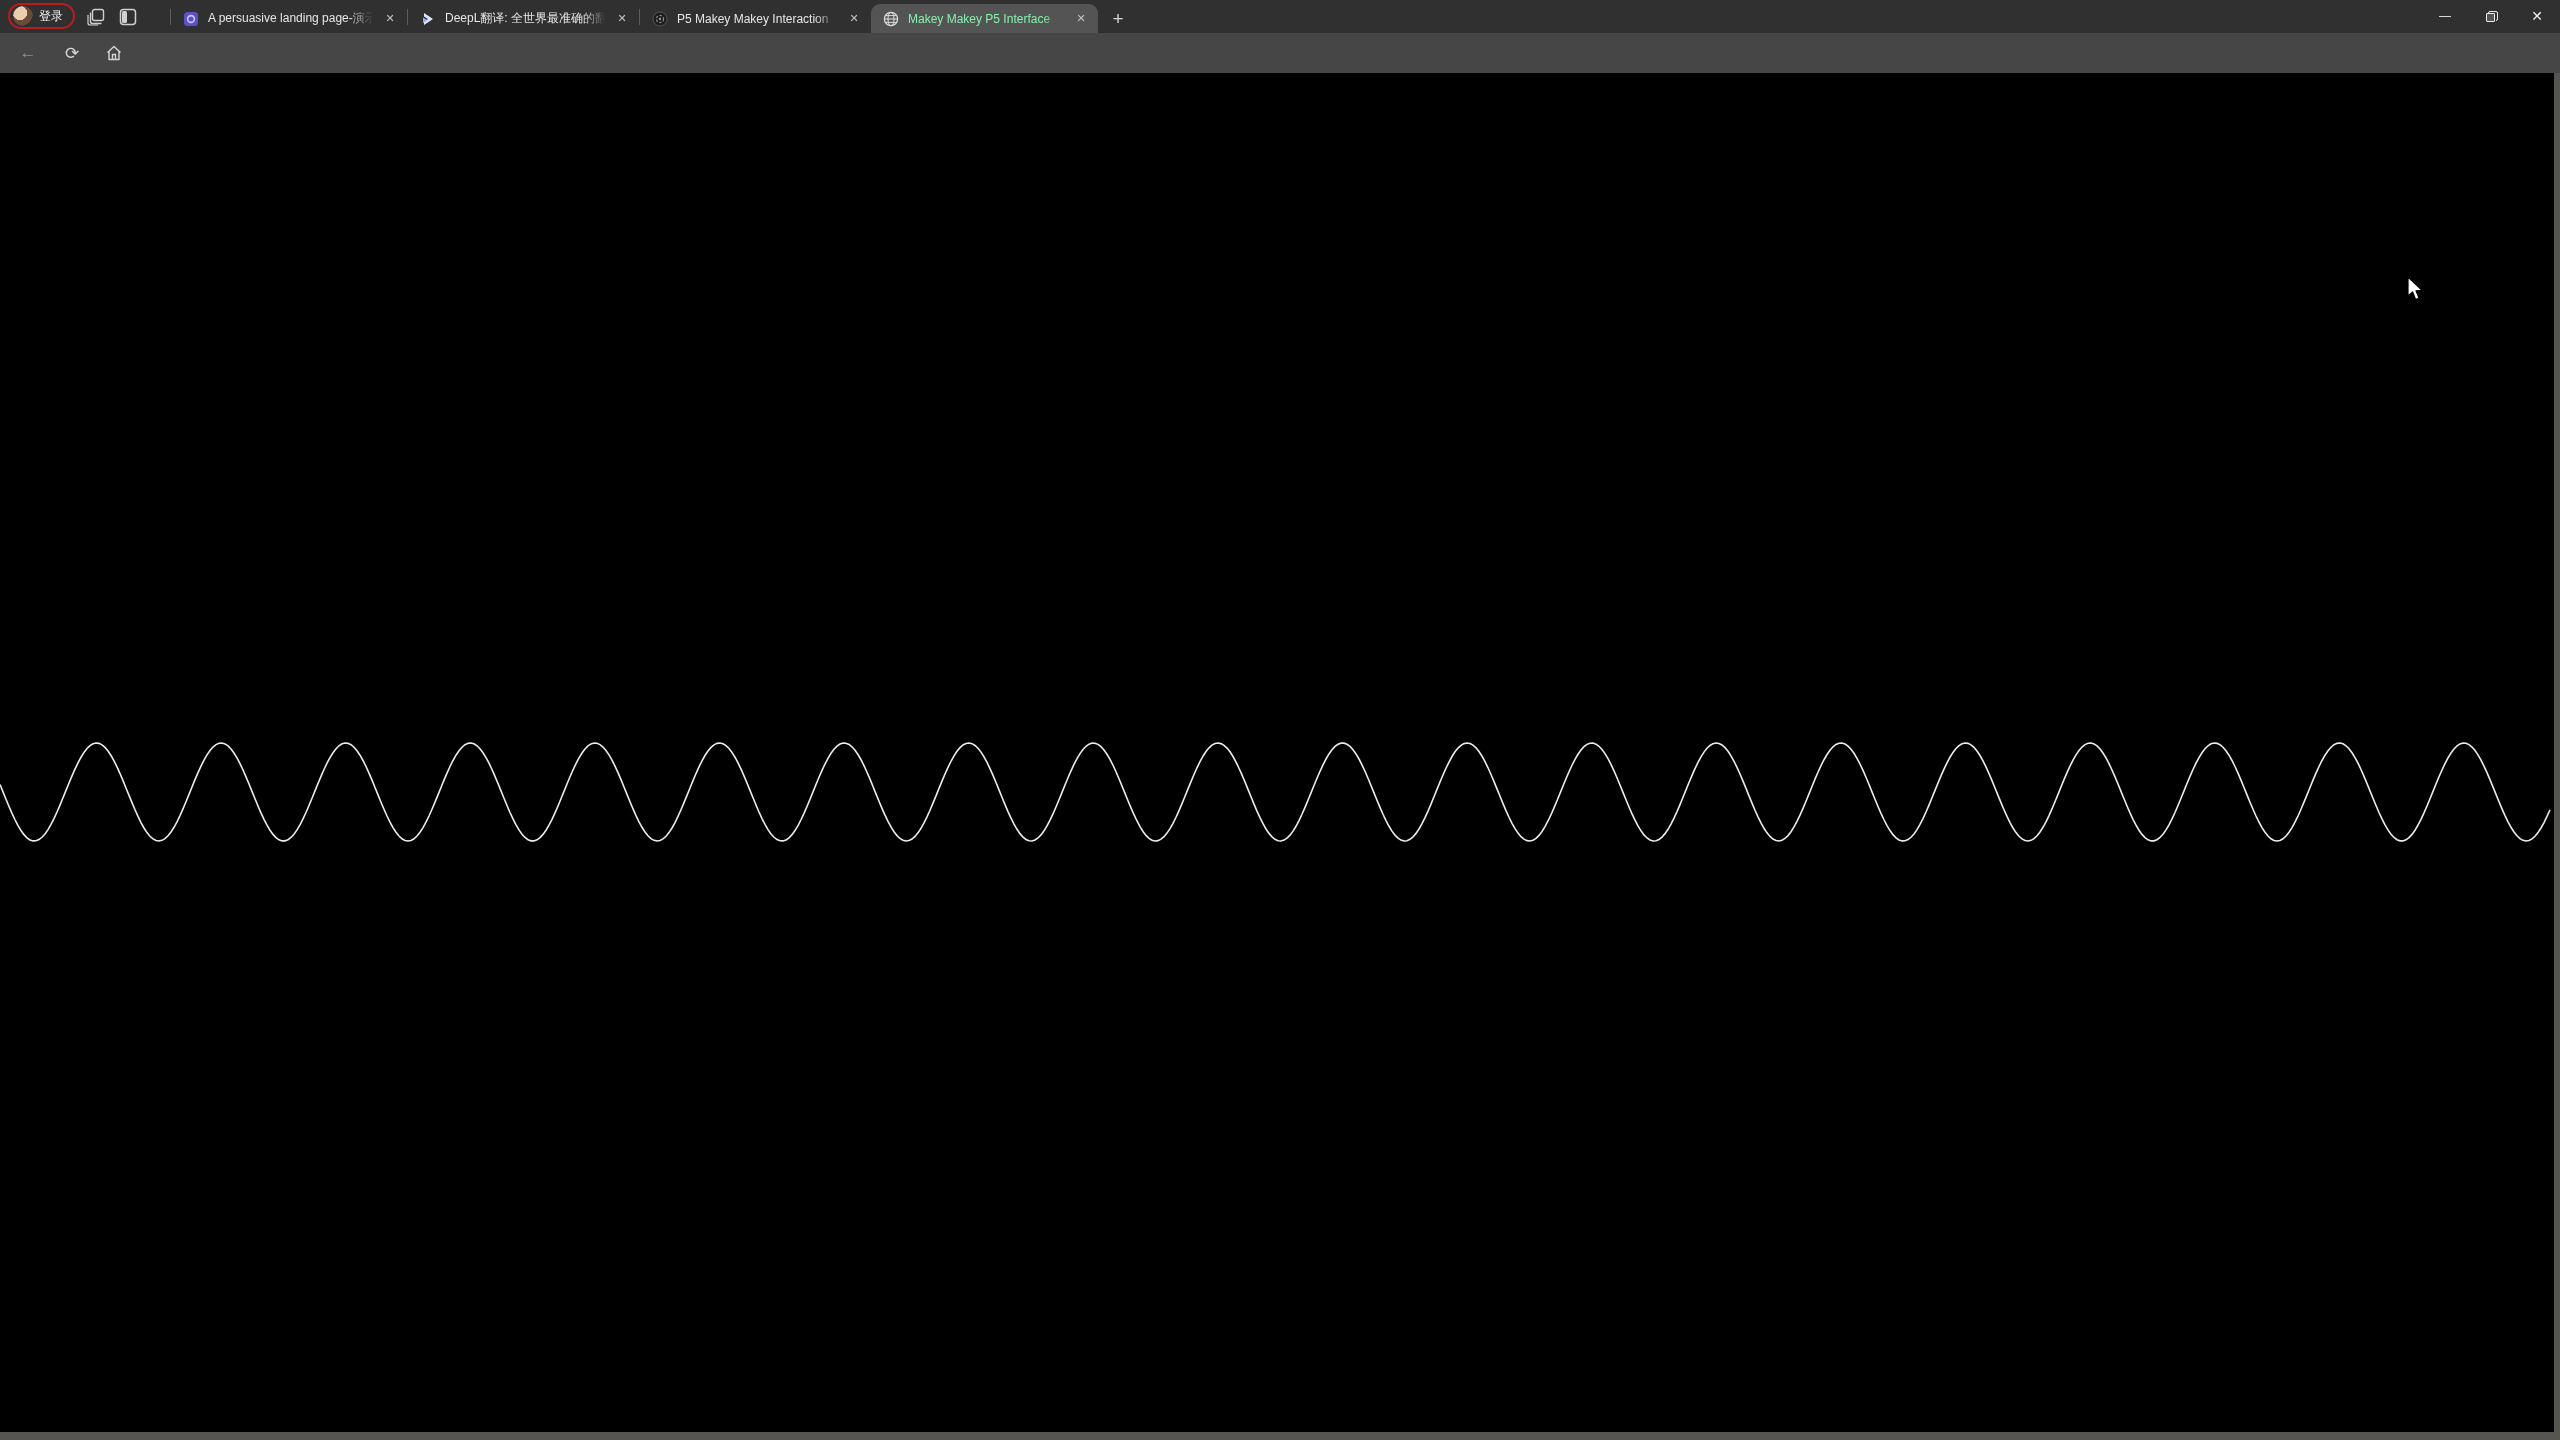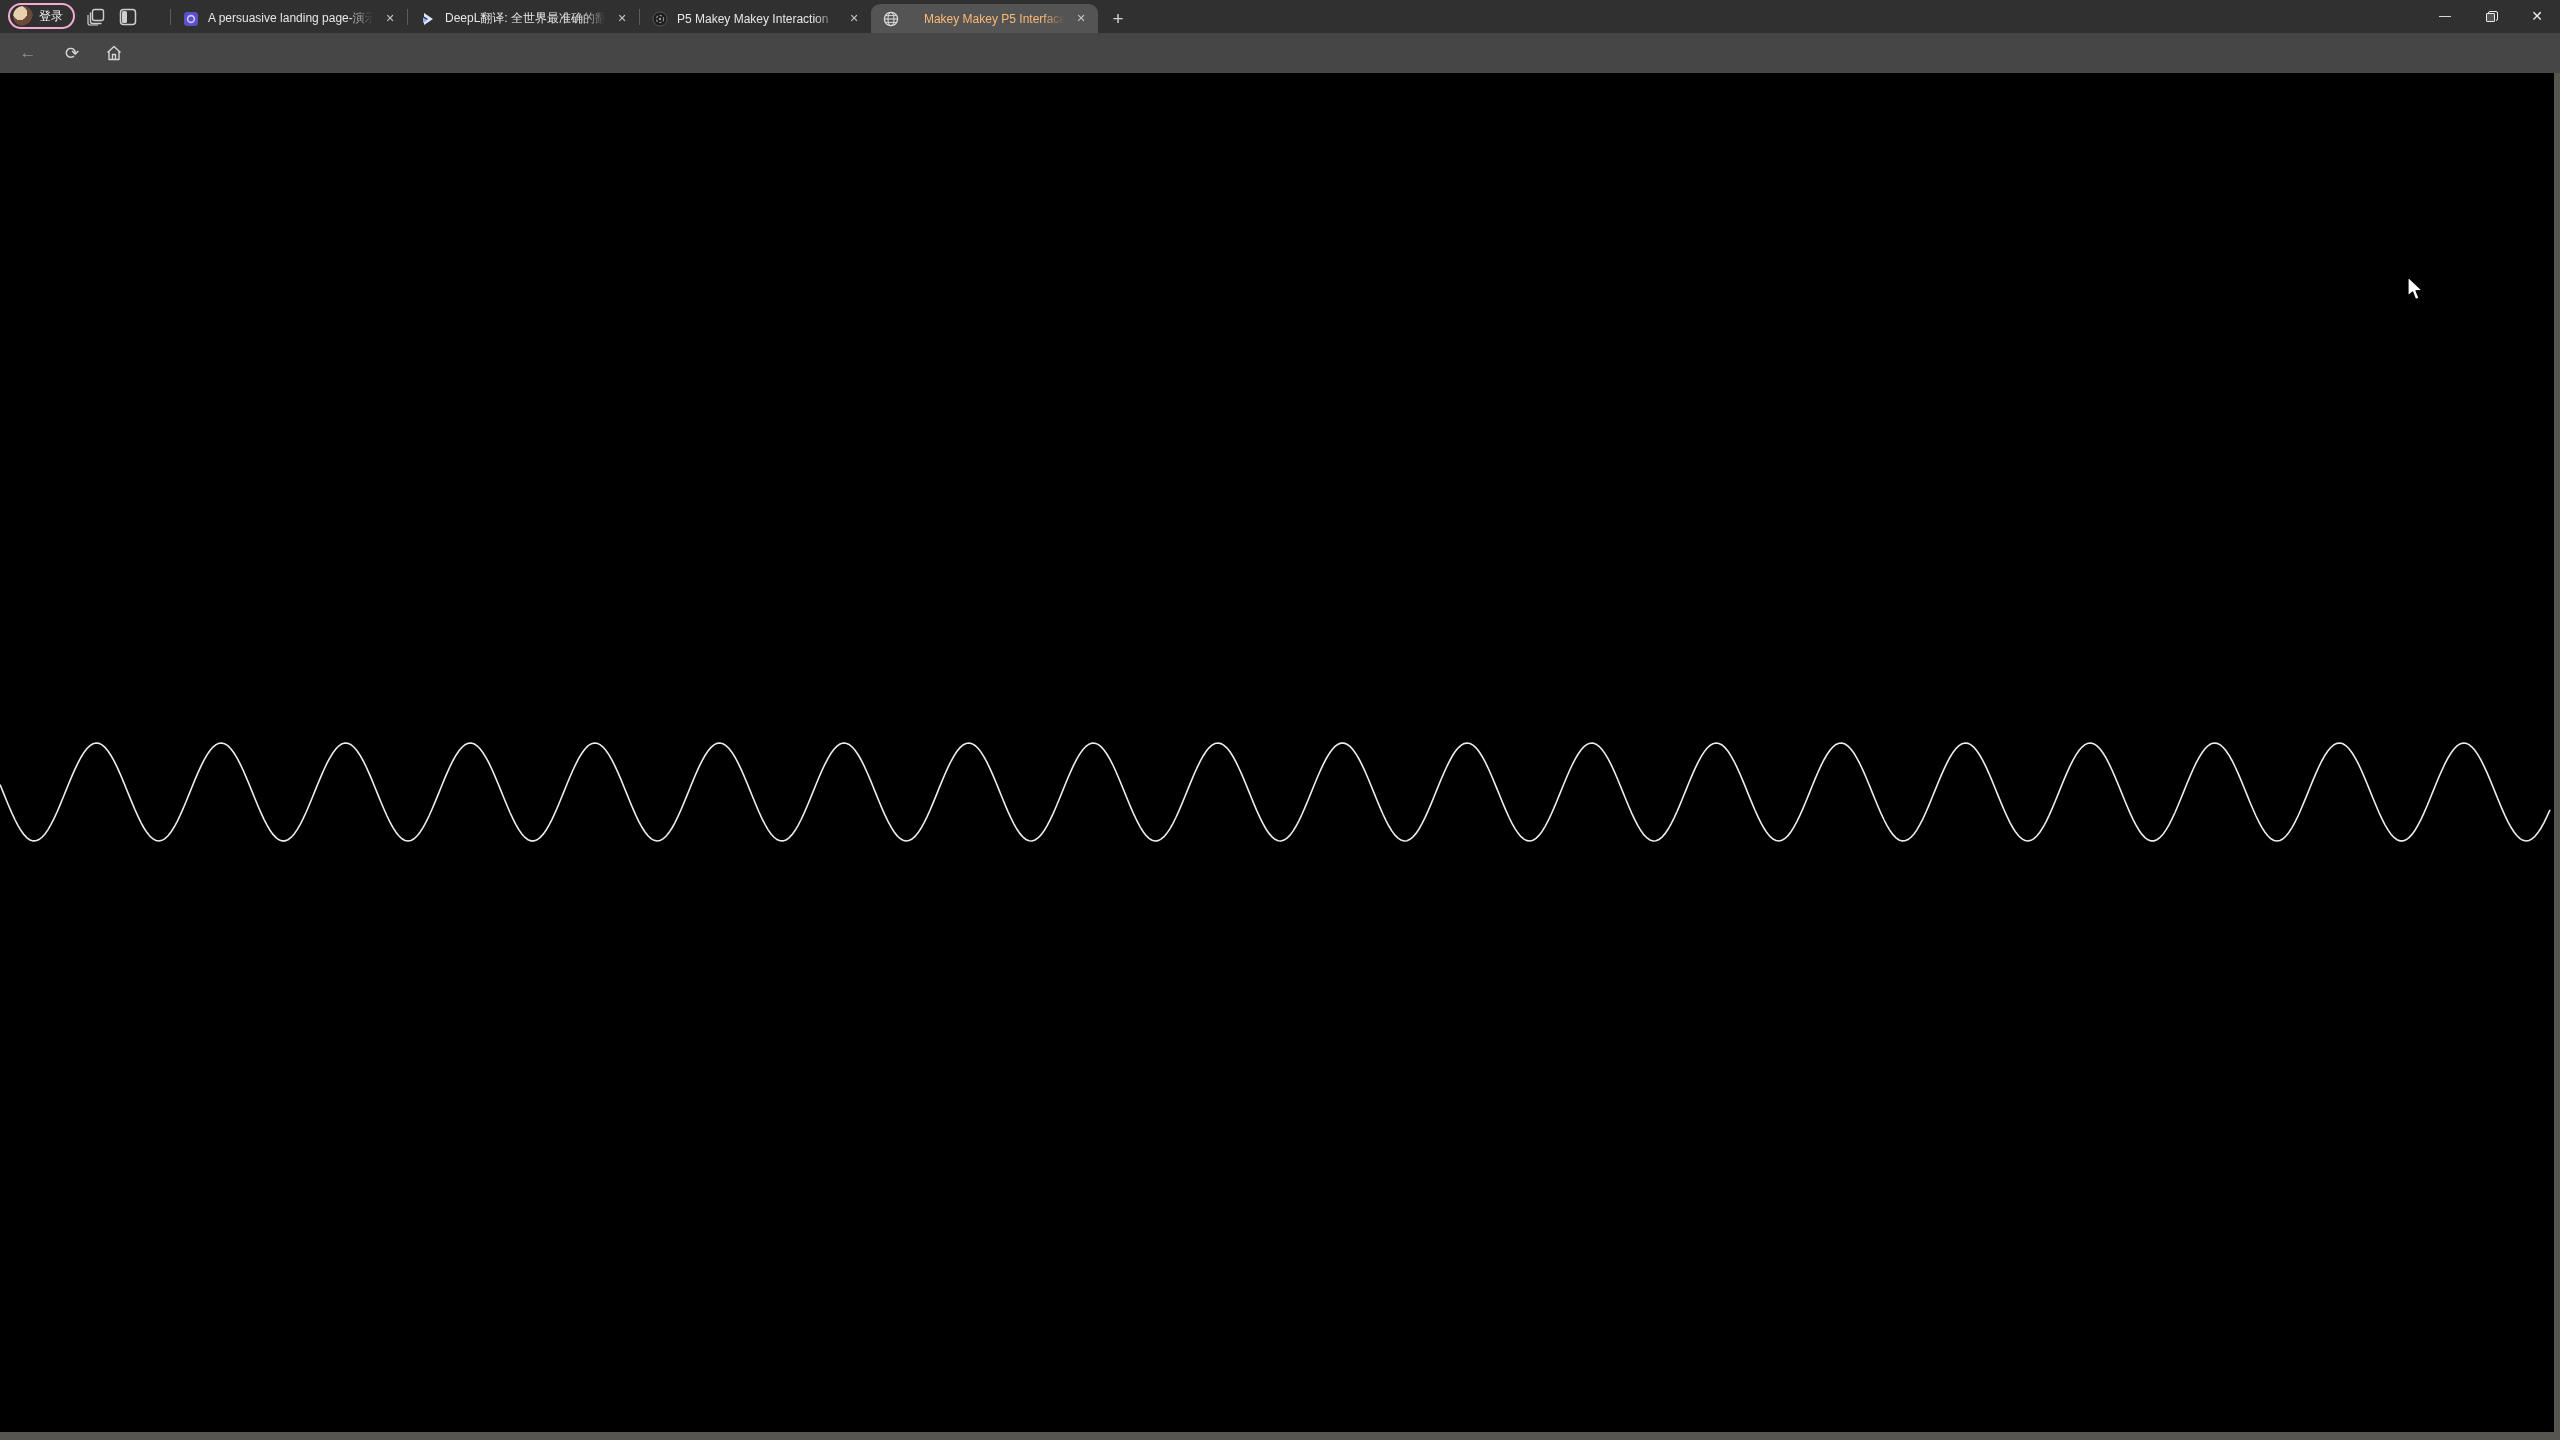--- a/index.html
+++ b/index.html
@@ -2,36 +2,36 @@
 <html><head>
 <meta charset="utf-8">
 <style>
   * { margin:0; padding:0; box-sizing:border-box; }
   html,body { width:2560px; height:1440px; overflow:hidden; background:#000;
     font-family:"Liberation Sans","DejaVu Sans",sans-serif; }
   .browser { position:relative; width:2560px; height:1440px; }
 
   
   .tabstrip { position:absolute; left:0; top:0; width:2560px; height:33px; background:#303030; }
-  .profile-pill { position:absolute; left:8px; top:3px; height:26px; border:2px solid #f9a8d4;
+  .profile-pill { position:absolute; left:8px; top:3px; height:26px; border:2px solid #b91c1c;
     border-radius:14px; display:flex; align-items:center; padding:0 10px 0 3px; gap:6px; cursor:pointer; }
   .avatar { width:20px; height:20px; border-radius:50%;
     background:radial-gradient(circle at 35% 35%, #e8cfae 0 38%, #6b4a3a 39% 70%, #3a2b26 71%); }
   .profile-label { color:#f0f0f0; font-size:12px; }
   .strip-icon { position:absolute; top:6px; width:22px; height:22px; display:flex;
     align-items:center; justify-content:center; color:#cfcfcf; cursor:pointer; }
   .tab-divider { position:absolute; top:9px; width:1px; height:16px; background:#5c5c5c; }
 
   .tab { position:absolute; top:4px; height:29px; display:flex; align-items:center;
     padding:0 8px 0 12px; cursor:pointer; }
   .tab.active { background:#545454; border-radius:9px 9px 0 0; }
   .tab-title { color:#e6e6e6; font-size:12px; white-space:nowrap; overflow:hidden; flex:1;
     -webkit-mask-image:linear-gradient(90deg,#000 85%,transparent 99%);
     mask-image:linear-gradient(90deg,#000 85%,transparent 99%); }
-  .tab.active .tab-title { color:#fdba74;text-align:right; }
+  .tab.active .tab-title { color:#86efac; }
   .favicon { width:16px; height:16px; margin-right:9px; flex:none; }
   .tab-close { width:18px; height:18px; margin-left:6px; flex:none; border-radius:4px;
     display:flex; align-items:center; justify-content:center; color:#c4c4c4; font-size:11px; cursor:pointer; }
   .newtab-btn { position:absolute; top:7px; width:24px; height:24px; display:flex; align-items:center;
     justify-content:center; color:#d2d2d2; font-size:19px; font-weight:300; cursor:pointer; border-radius:4px; }
 
   .win-controls { position:absolute; right:0; top:0; height:32px; display:flex; }
   .win-btn { width:46px; height:32px; display:flex; align-items:center; justify-content:center;
     color:#ececec; font-size:12px; cursor:pointer; }
   .restore-glyph { position:relative; width:10px; height:10px; }

